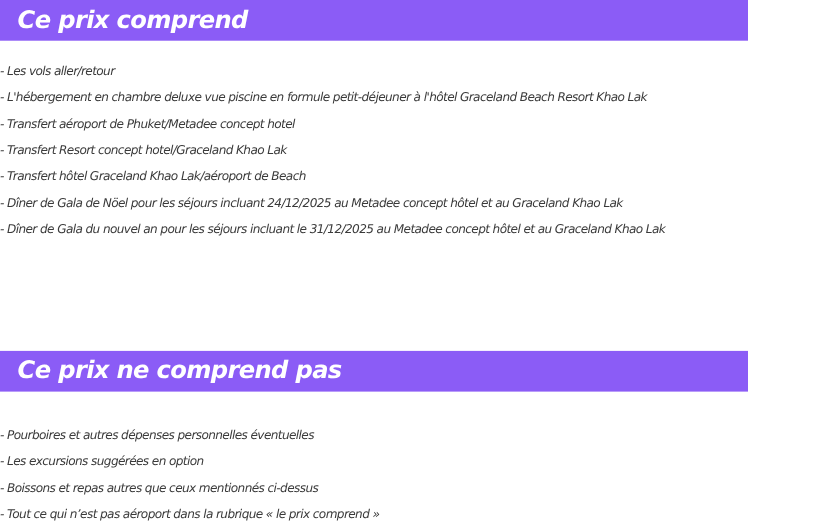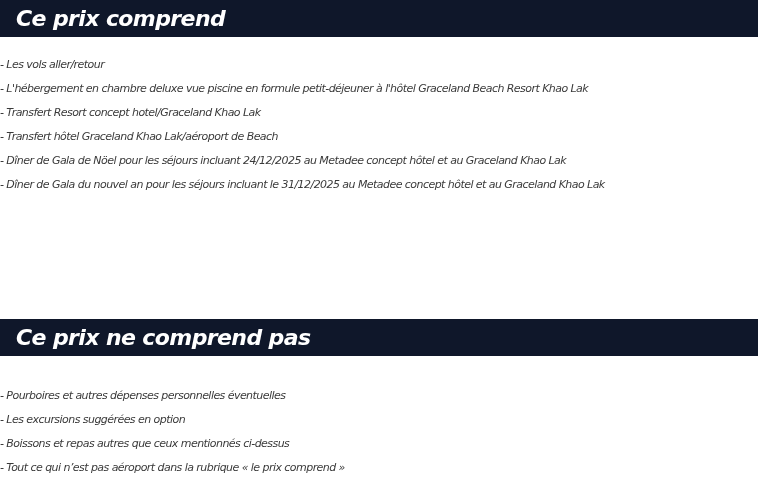--- a/index.html
+++ b/index.html
@@ -10,23 +10,23 @@
     body {
       width: 758px;
       height: 484px;
       overflow: hidden;
       position: relative;
       font-family: "DejaVu Sans", sans-serif;
     }
     .section-header {
       position: absolute;
       left: 0;
-      width: 758px;
+      width: 680px;
       height: 37px;
-      background: #0f172a;
+      background: #8b5cf6;
       box-sizing: border-box;
       padding-left: 16px;
     }
     .section-header h2 {
       margin: 0;
       font-family: "DejaVu Sans", sans-serif;
       font-style: italic;
       font-weight: bold;
       font-size: 22px;
       line-height: 37px;
@@ -58,20 +58,21 @@
 </head>
 <body>
 
 <div class="section-header" id="header-1">
   <h2>Ce prix comprend</h2>
 </div>
 
 <ul class="list" id="list-1">
   <li>- Les vols aller/retour</li>
   <li>- L'hébergement en chambre deluxe vue piscine en formule petit-déjeuner à l'hôtel Graceland Beach Resort Khao Lak</li>
+  <li>- Transfert aéroport de Phuket/Metadee concept hotel</li>
   <li>- Transfert Resort concept hotel/Graceland Khao Lak</li>
   <li>- Transfert hôtel Graceland Khao Lak/aéroport de Beach</li>
   <li>- Dîner de Gala de Nöel pour les séjours incluant 24/12/2025 au Metadee concept hôtel et au Graceland Khao Lak</li>
   <li>- Dîner de Gala du nouvel an pour les séjours incluant le 31/12/2025 au Metadee concept hôtel et au Graceland Khao Lak</li>
 </ul>
 
 <div class="section-header" id="header-2">
   <h2>Ce prix ne comprend pas</h2>
 </div>
 

